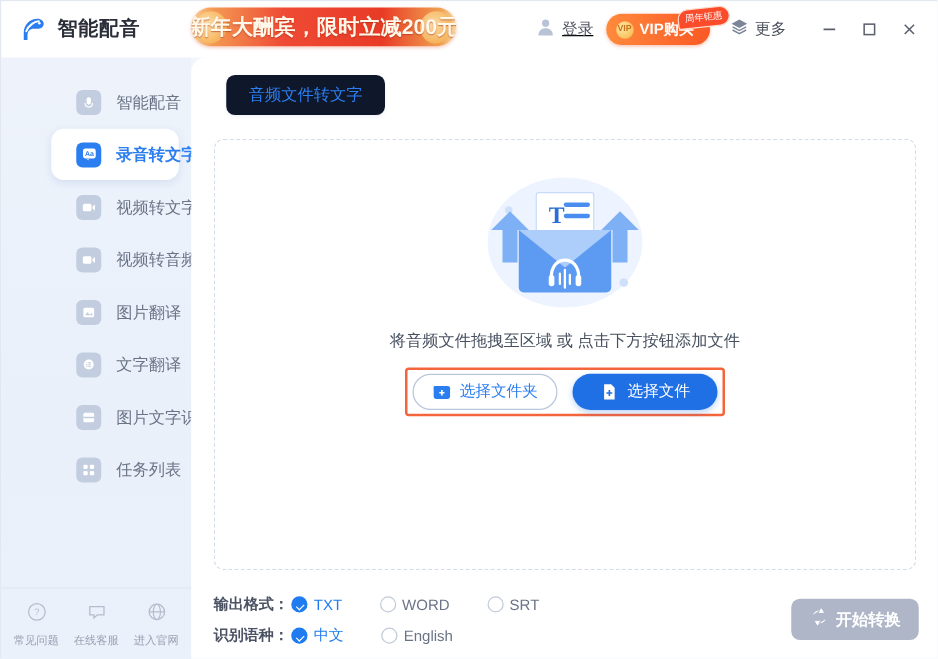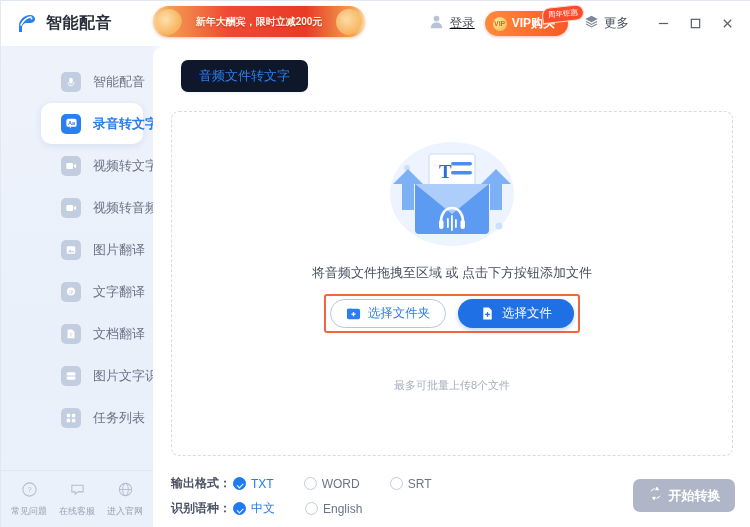--- a/index.html
+++ b/index.html
@@ -44,21 +44,21 @@
   .promo::before, .promo::after {
     content: ""; position: absolute; width: 26px; height: 26px;
     border-radius: 50%;
     background: radial-gradient(circle at 40% 40%, #ffe9b8, #f7b75c 70%, rgba(247,183,92,0) 72%);
     opacity: .85;
   }
   .promo::before { left: 3px; top: 3px; }
   .promo::after { right: 3px; top: 3px; }
   .promo-text {
     position: relative; z-index: 2;
-    font-size: 10px; font-weight: bold; color: #fff7e8;
+    font-size: 17px; font-weight: bold; color: #fff7e8;
     text-shadow: 0 1px 1px rgba(150,30,10,.5);
     white-space: nowrap;
   }
   .tb-right {
     position: absolute; right: 0; top: 0; height: 45px;
     display: flex; align-items: center;
   }
   .login {
     display: flex; align-items: center; gap: 5px;
     margin-right: 10px; cursor: pointer; text-decoration: underline;
@@ -386,29 +386,20 @@
       <div class="nav-item">
         <span class="nav-ico">
           <svg width="12" height="12" viewBox="0 0 14 14">
             <circle cx="7" cy="6.5" r="4.7" fill="#fff"></circle>
             <text x="7" y="8.8" font-size="6" fill="#c3cde0" text-anchor="middle" font-family="Liberation Sans">译</text>
           </svg>
         </span>
         <span class="nav-label">文字翻译</span>
       </div>
 
-      <div class="nav-item">
-        <span class="nav-ico">
-          <svg width="12" height="12" viewBox="0 0 14 14">
-            <path d="M3 1.8 L8.5 1.8 L11 4.3 L11 12 L3 12 Z" fill="#fff"></path>
-            <text x="7" y="9.5" font-size="5" fill="#c3cde0" text-anchor="middle" font-family="Liberation Sans">文</text>
-          </svg>
-        </span>
-        <span class="nav-label">文档翻译</span>
-      </div>
 
       <div class="nav-item">
         <span class="nav-ico">
           <svg width="12" height="12" viewBox="0 0 14 14">
             <rect x="2" y="2.5" width="10" height="9" rx="1.5" fill="#fff"></rect>
             <line x1="2" y1="7" x2="12" y2="7" stroke="#c3cde0" stroke-width="1.2"></line>
           </svg>
         </span>
         <span class="nav-label">图片文字识别</span>
       </div>
@@ -508,21 +499,20 @@
             <svg width="15" height="15" viewBox="0 0 16 16">
               <path d="M3.5 1.5 L9.5 1.5 L12.5 4.5 L12.5 14.5 L3.5 14.5 Z" fill="#ffffff"></path>
               <line x1="8" y1="6.5" x2="8" y2="11.5" stroke="#1f6fe5" stroke-width="1.4"></line>
               <line x1="5.5" y1="9" x2="10.5" y2="9" stroke="#1f6fe5" stroke-width="1.4"></line>
             </svg>
           </span>
           <span>选择文件</span>
         </div>
       </div>
 
-      <div class="batch-note">最多可批量上传8个文件</div>
     </div>
 
     <div class="opts">
 
       <div class="optrow">
         <span class="opt-label">输出格式：</span>
         <span class="radio on">
           <span class="rdot"></span>
           <span class="rlabel">TXT</span>
         </span>

